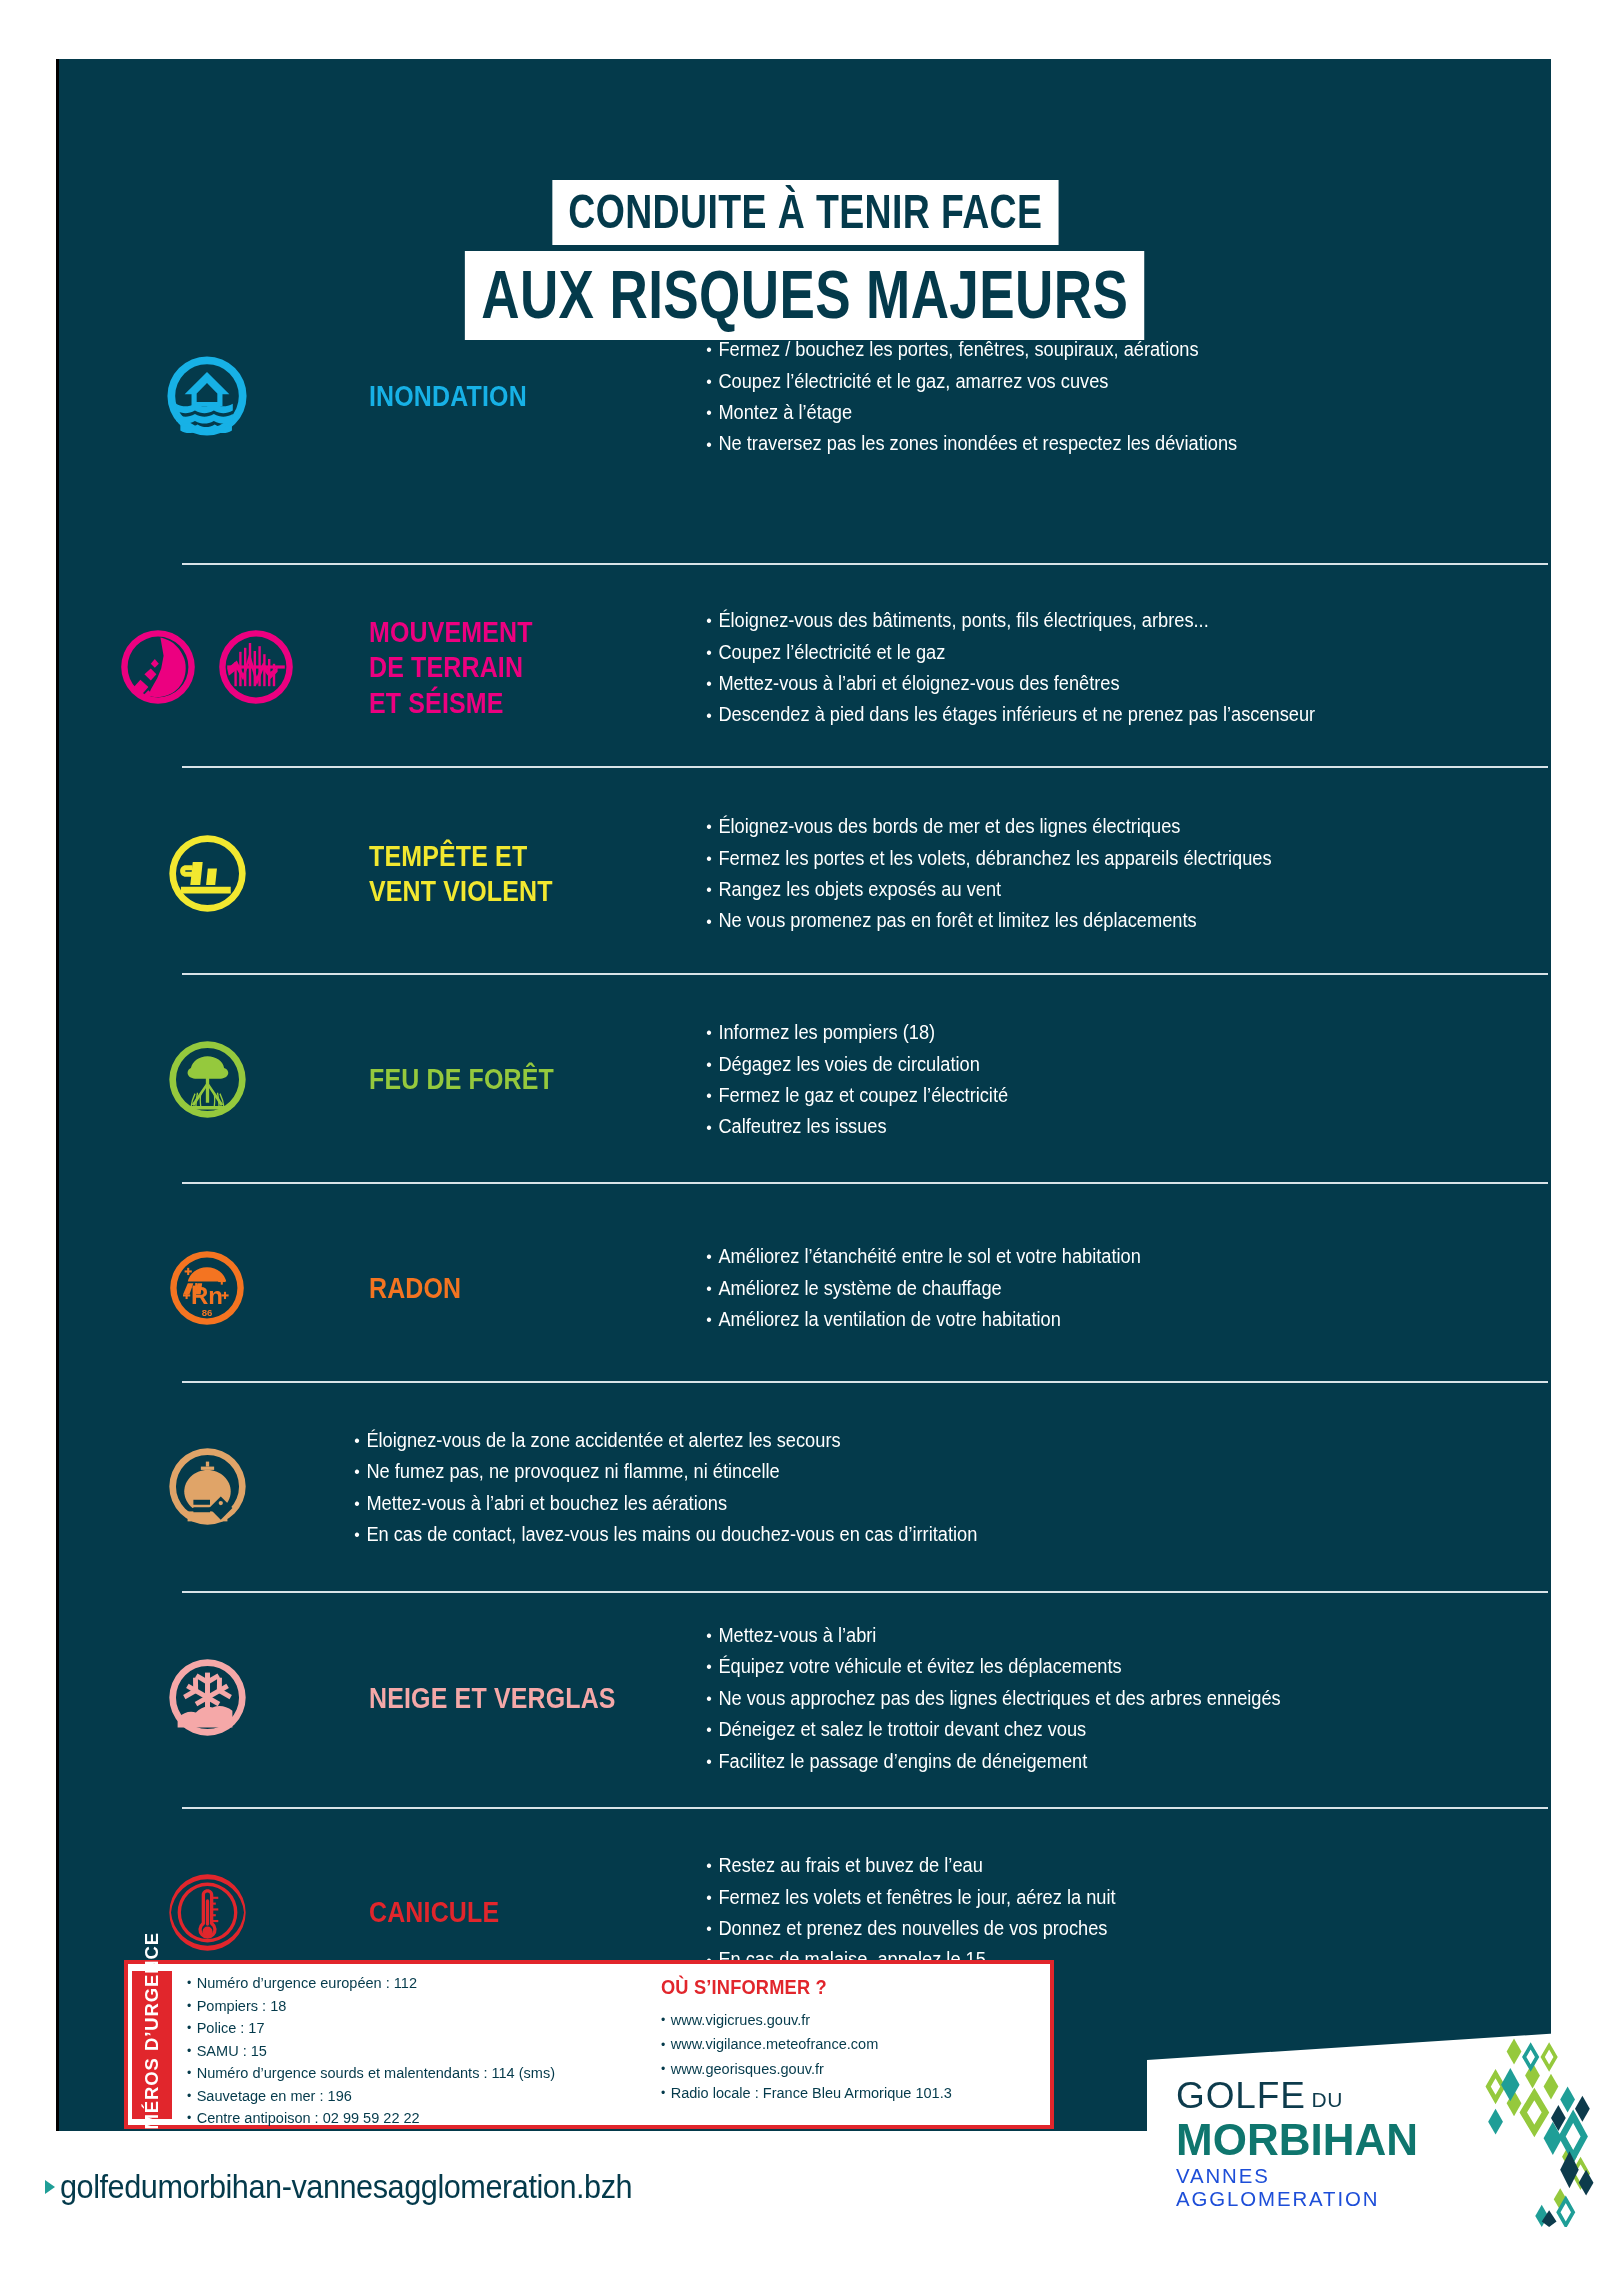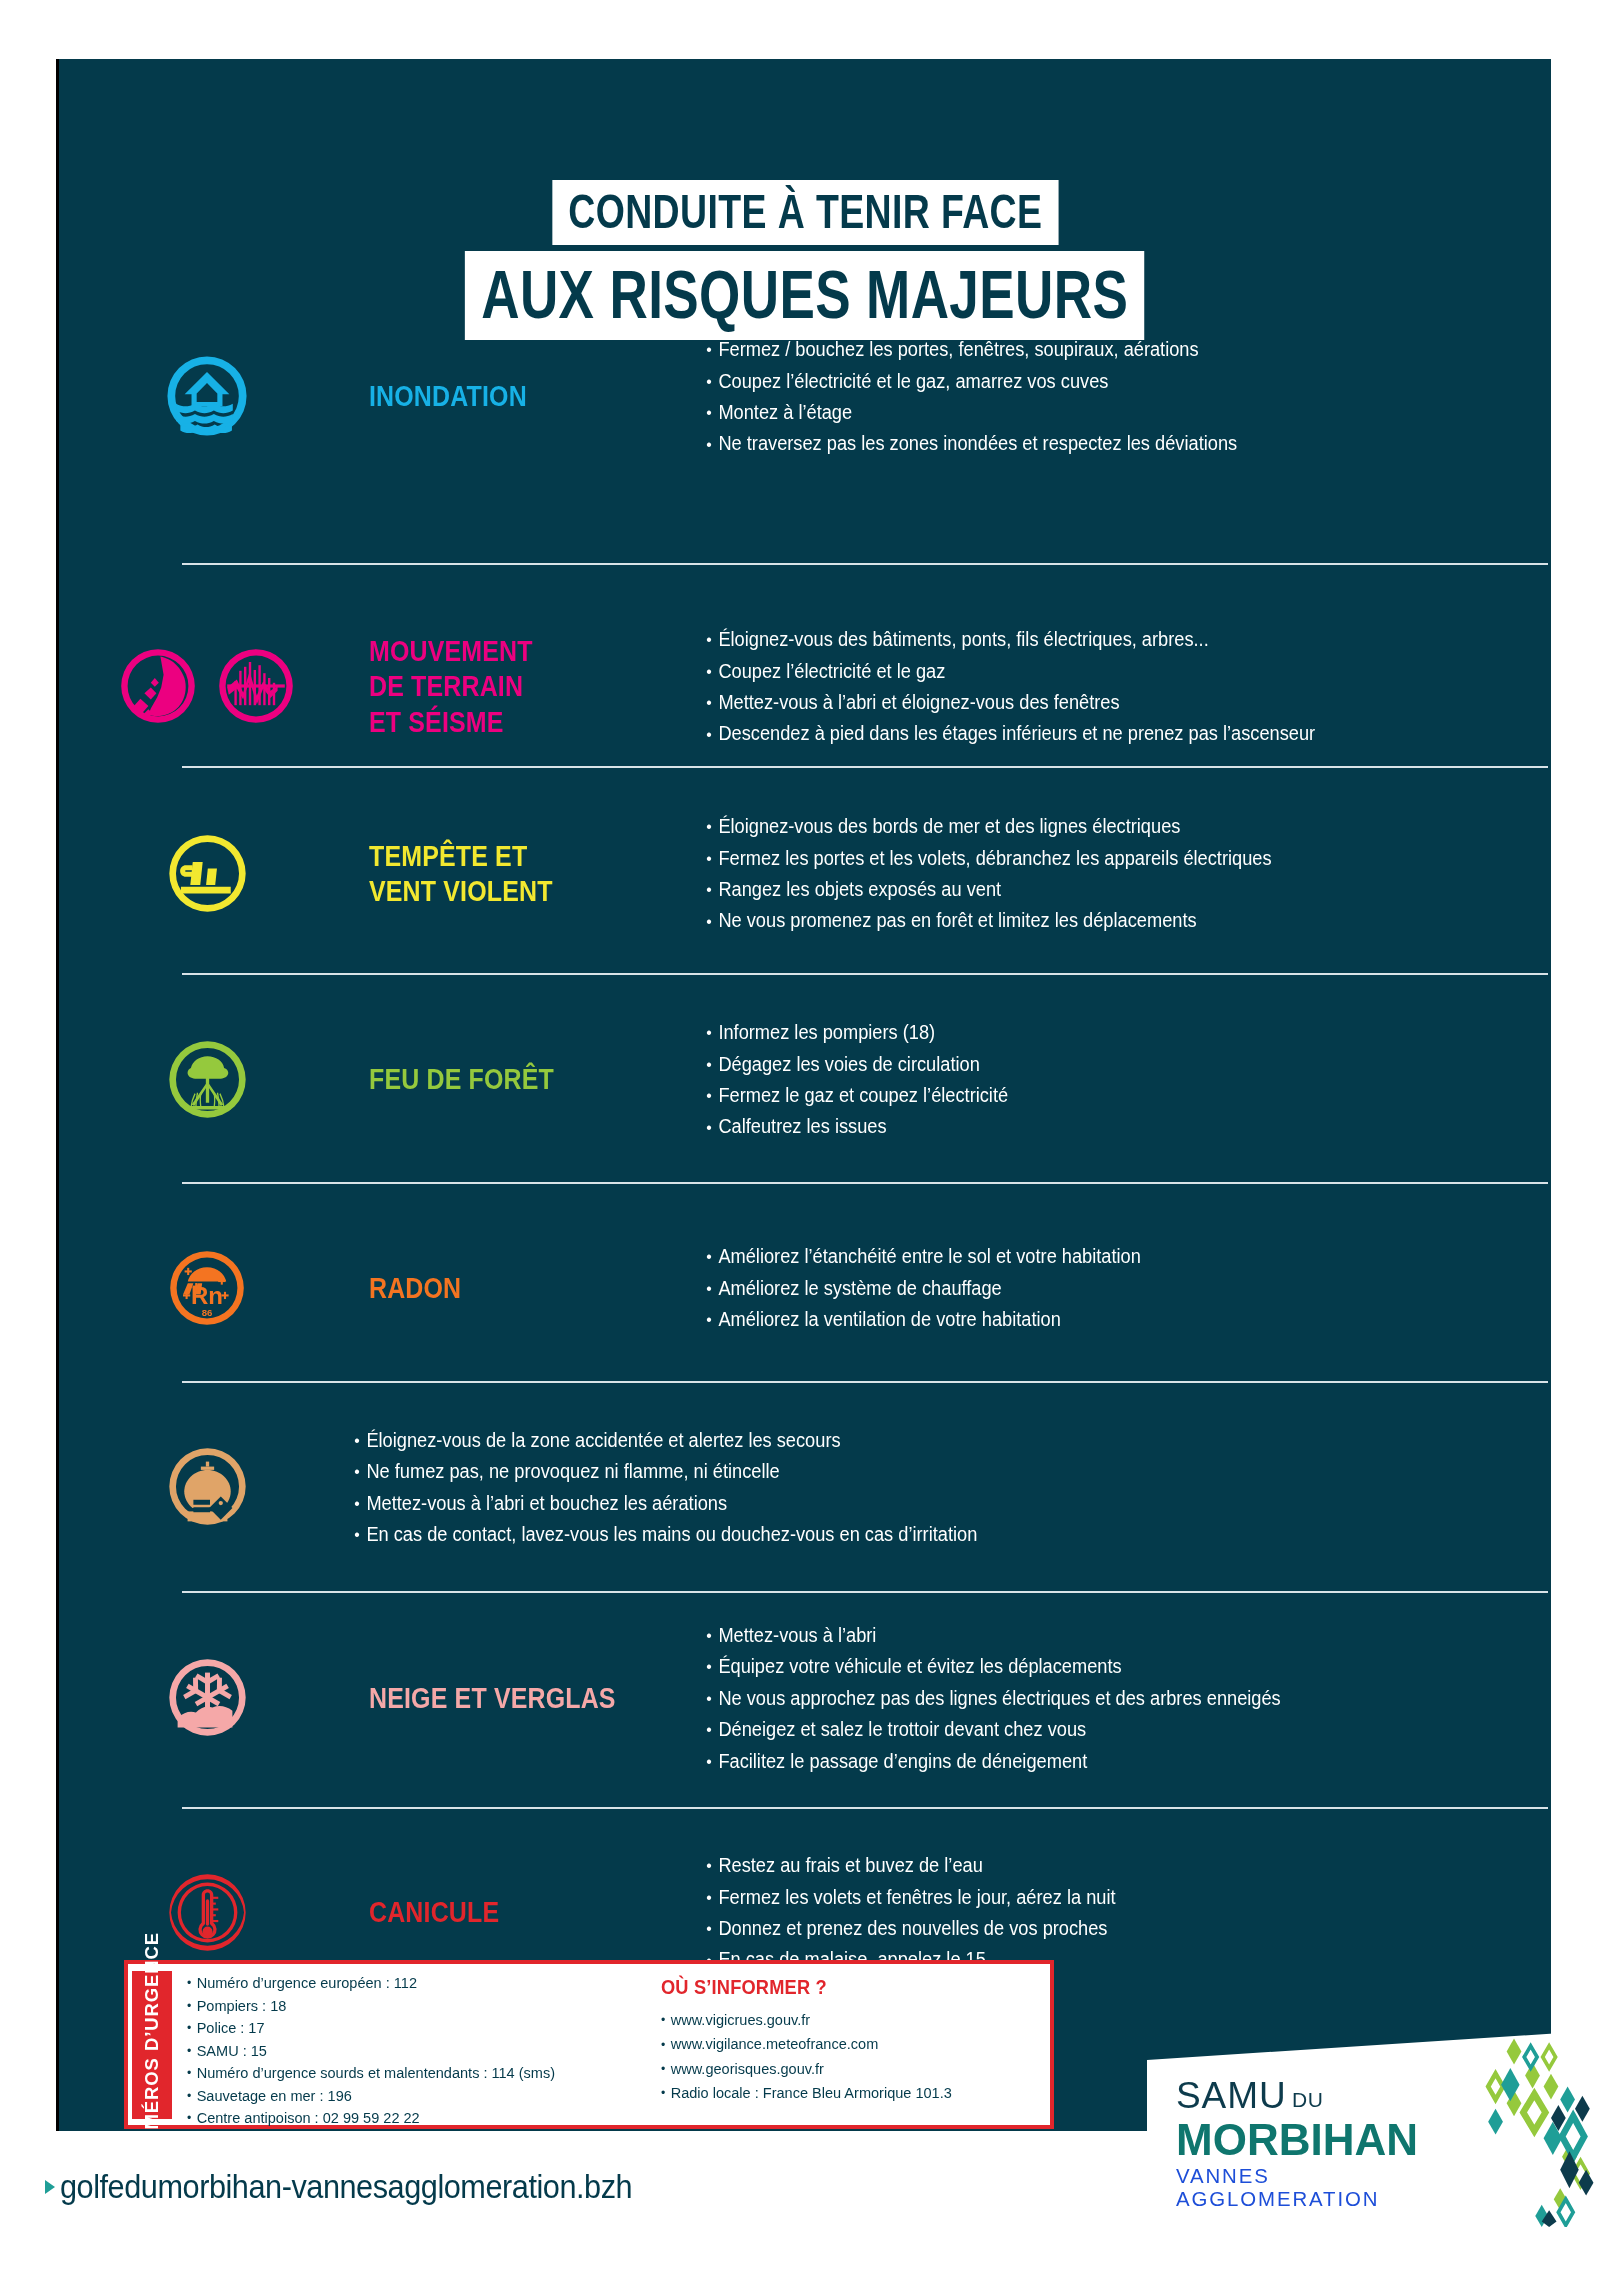--- a/index.html
+++ b/index.html
@@ -291,21 +291,21 @@
         <ul>
           <li>Fermez / bouchez les portes, fenêtres, soupiraux, aérations</li>
           <li>Coupez l’électricité et le gaz, amarrez vos cuves</li>
           <li>Montez à l’étage</li>
           <li>Ne traversez pas les zones inondées et respectez les déviations</li>
         </ul>
       </div>
     </div>
     <div class="sep" style="top:504px;"></div>
 
-    <div class="risk-row" style="top:554px;left:0;height:148px;">
+    <div class="risk-row" style="top:535px;left:0;height:148px;">
       <div class="icon-cell">
         <span>
           <svg width="80" height="80" viewBox="0 0 100 100">
             <g fill="#EC0080">
               <path d="M50 4A46 46 0 0 0 4 50a46 46 0 0 0 92 0A46 46 0 0 0 50 4zm0 8a38 38 0 0 1 38 38 38 38 0 0 1-38 38 38 38 0 0 1-38-38 38 38 0 0 1 38-38z"></path>
               <path d="M53 13c5 1 9 3 13 5 8 5 14 13 17 22 3 10 2 21-3 30-5 9-14 15-24 17-6 1-12 1-18-1l3-8 8-14 5-12 3-16z"></path>
               <path d="M46 40l5 6-5 5-5-5z"></path>
               <path d="M41 52l7 7-7 8-8-8z"></path>
               <path d="M28 66l10 9-8 9-11-8z"></path>
               <path d="M38 79l5 5-5 5-5-5z"></path>
@@ -575,21 +575,21 @@
         <li>www.vigilance.meteofrance.com</li>
         <li>www.georisques.gouv.fr</li>
         <li>Radio locale : France Bleu Armorique 101.3</li>
       </ul>
     </div>
   </div>
 
   <div id="logo">
     <div id="logo-text">
       <div id="logo-l1">
-        <span id="logo-golfe">SAMU</span>
+        <span id="logo-golfe">GOLFE</span>
         <span id="logo-du">DU</span>
       </div>
       <div id="logo-morbihan">MORBIHAN</div>
       <div id="logo-vannes">VANNES AGGLOMERATION</div>
     </div>
     <div id="logo-diamonds">
       <svg width="167" height="194" viewBox="0 0 180 210">
         <g>
           <g fill="#95C93D">
             <path d="M70 6 78 20 70 34 62 20z"></path>

